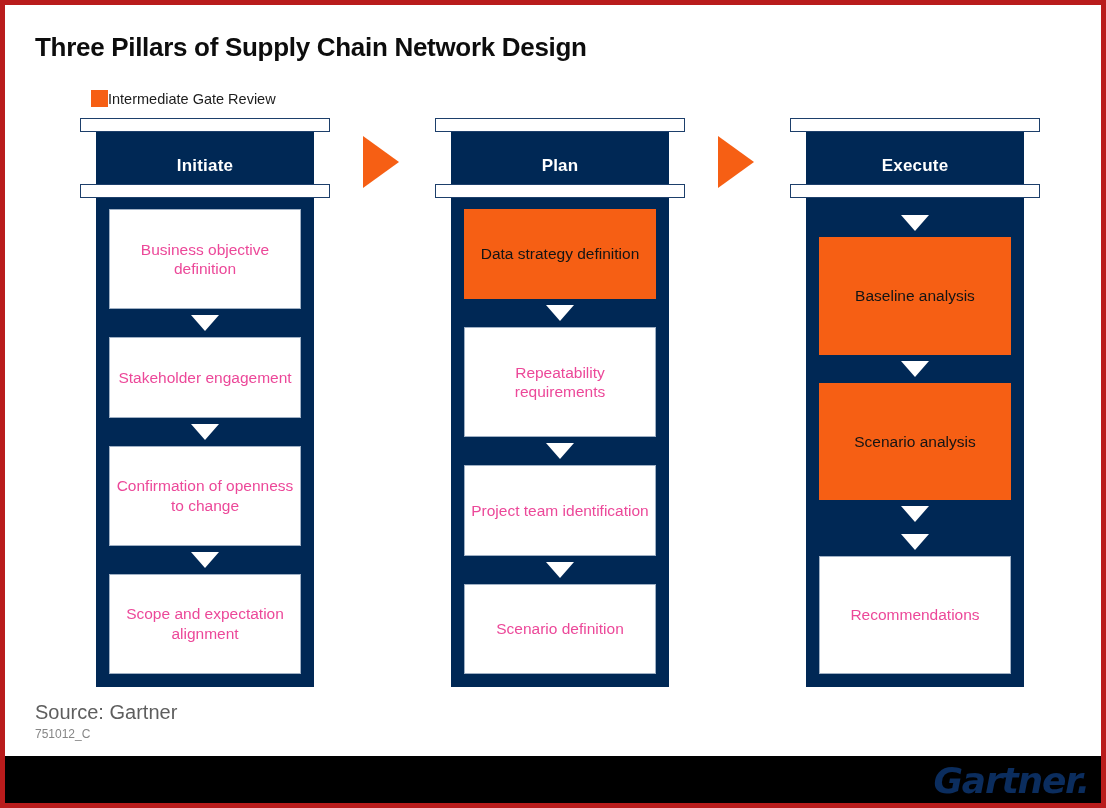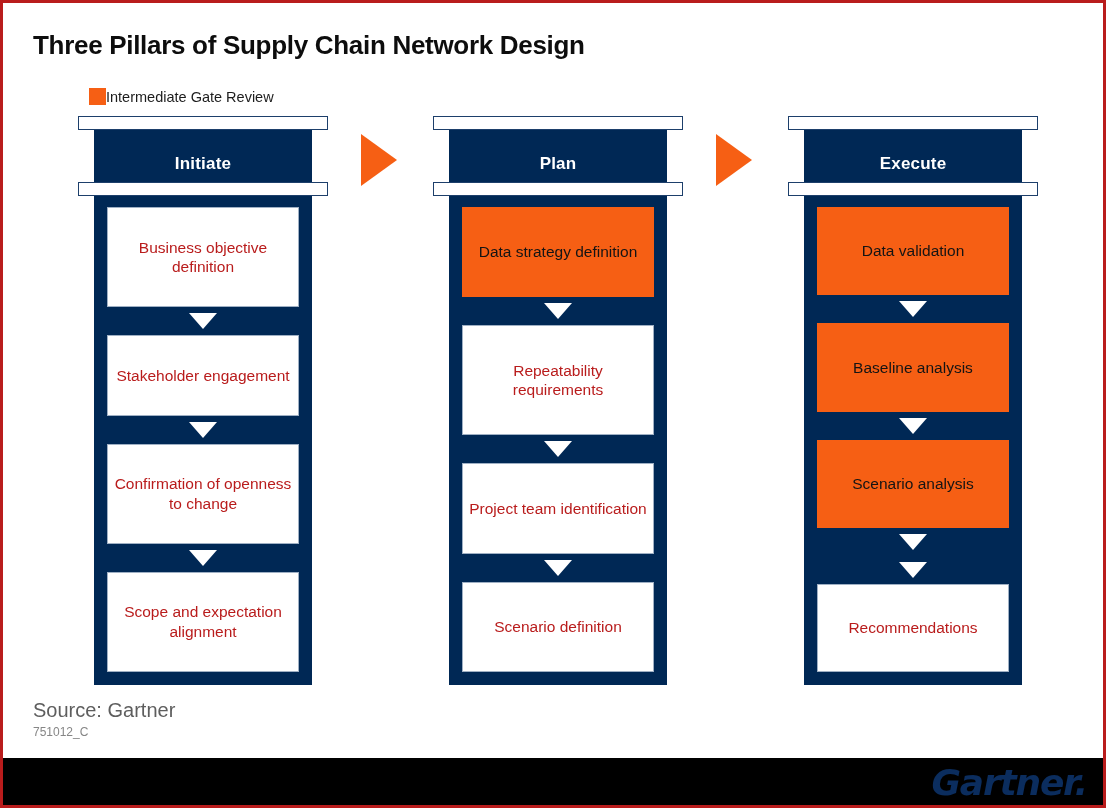--- a/index.html
+++ b/index.html
@@ -8,21 +8,21 @@
     background: #ffffff;
   }
   body {
     font-family: "Liberation Sans", sans-serif;
   }
   #page {
     position: relative;
     width: 1106px;
     height: 808px;
     background: #ffffff;
-    border: 3px solid #b91c1c;
+    border: 5px solid #b91c1c;
     box-sizing: border-box;
     overflow: hidden;
   }
 
   
   #title {
     position: absolute;
     left: 30px;
     top: 27px;
     font-size: 26px;
@@ -125,21 +125,21 @@
     z-index: 3;
   }
   .step {
     flex: 1 1 auto;
     display: flex;
     align-items: center;
     justify-content: center;
     text-align: center;
     font-size: 15.5px;
     line-height: 1.26;
-    color: #b91c1c;
+    color: #ec4899;
     background: #ffffff;
     border: 1.4px solid #9fb0c4;
     box-sizing: border-box;
     padding: 4px 6px;
   }
   .step.gate {
     background: #f65f14;
     border-color: #f65f14;
     color: #141414;
   }
@@ -262,21 +262,20 @@
           </div>
           <div class="step">Scenario definition</div>
         </div>
       </div>
       <div class="pillar p2">
         <div class="pillar-body"></div>
         <div class="cap cap-top"></div>
         <div class="pillar-header">Execute</div>
         <div class="cap cap-mid"></div>
         <div class="steps">
-          <div class="step gate">Data validation</div>
           <div class="connector">
             <span class="tri"></span>
           </div>
           <div class="step gate">Baseline analysis</div>
           <div class="connector">
             <span class="tri"></span>
           </div>
           <div class="step gate">Scenario analysis</div>
           <div class="connector">
             <span class="tri"></span>

